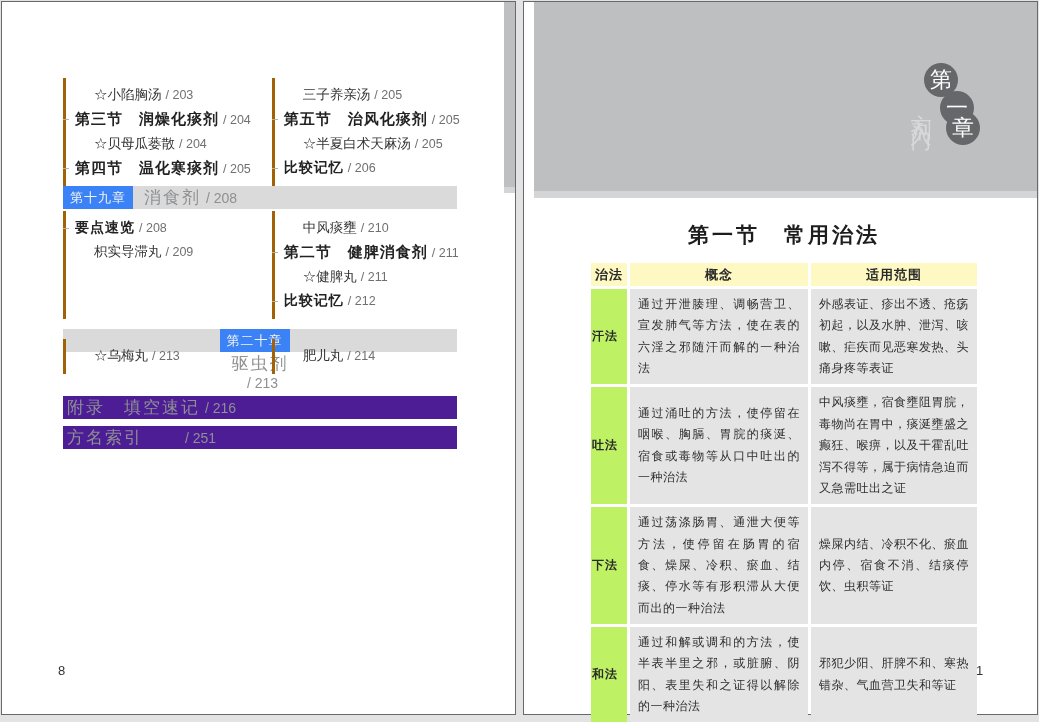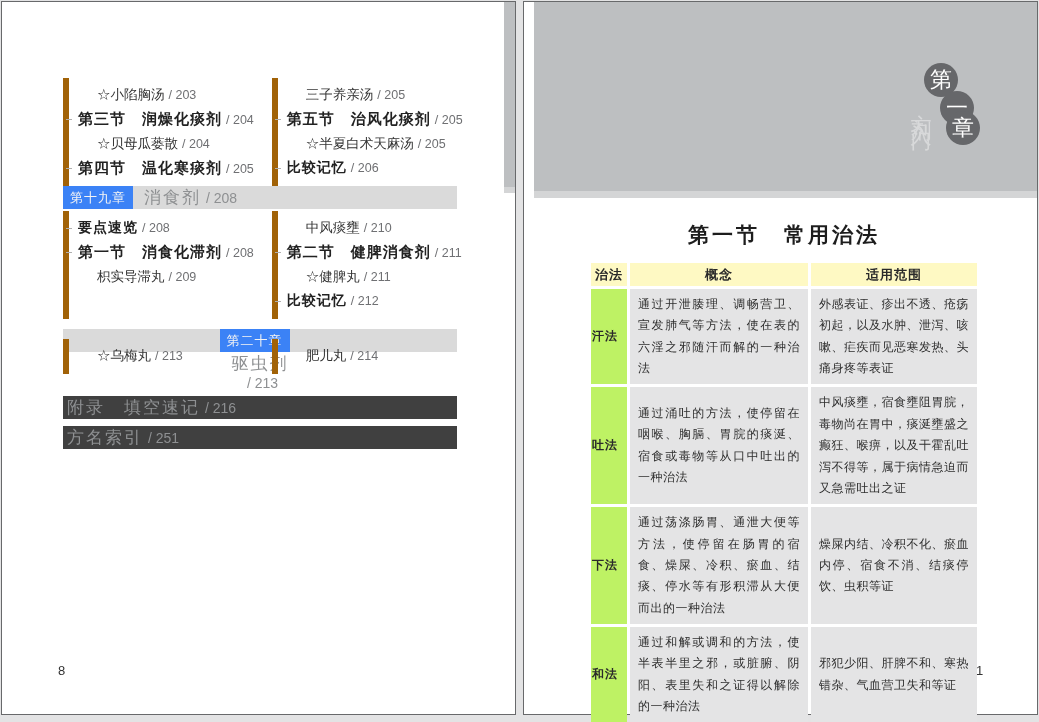--- a/index.html
+++ b/index.html
@@ -8,40 +8,40 @@
     background:#e3e3e4;
     font-family:"Liberation Serif","DejaVu Serif",serif;
   }
   .page{position:absolute;top:1px;height:714px;background:#ffffff;
         border:1px solid #68696b;box-sizing:border-box;}
   #left-page{left:1px;width:515px;}
   #right-page{left:523px;width:515px;}
 
   
   .toc-block{position:absolute;left:61px;width:394px;display:flex;}
-  .toc-col{box-sizing:border-box;border-left:6px solid #a16207;padding:5px 0 6px 0;}
+  .toc-col{box-sizing:border-box;border-left:3px solid #a16207;padding:5px 0 6px 0;}
   .col-l{width:53%;}
   .col-r{width:47%;}
   .entry{position:relative;font-size:14px;line-height:24px;color:#222;white-space:nowrap;}
   .entry.section{font-weight:bold;font-size:15px;padding-left:9px;letter-spacing:1px;}
   .entry.bold{font-weight:bold;font-size:14px;padding-left:9px;letter-spacing:1px;}
   .entry.formula{padding-left:28px;font-size:13.5px;color:#333;}
   .entry.section::before,.entry.bold::before{
     content:"";position:absolute;left:-3px;top:12px;width:6px;height:1px;background:#b0b0b0;}
   .pg{font-family:"Liberation Sans","DejaVu Sans",sans-serif;color:#6f7073;
       font-size:12.5px;font-weight:normal;margin-left:4px;letter-spacing:0;}
 
   .chapter-bar{position:absolute;left:61px;width:394px;height:23px;background:#dadada;
       display:flex;align-items:center;}
   .chapter-label{background:#3b82f6;color:#f4f4f4;font-size:13px;height:23px;
       line-height:23px;padding:0 7px;margin-right:11px;letter-spacing:1px;}
   .chapter-title{color:#8e9092;font-size:17px;letter-spacing:2px;}
   .bar-page{color:#8e9092;font-family:"Liberation Sans","DejaVu Sans",sans-serif;
       font-size:14px;margin-left:5px;}
-  .plain-bar{position:absolute;left:61px;width:394px;height:23px;background:#404040;
+  .plain-bar{position:absolute;left:61px;width:394px;height:23px;background:#4c1d95;
       display:flex;align-items:center;padding-left:4px;box-sizing:border-box;}
   .plain-bar .chapter-title{font-size:17px;}
 
   .pagenum{position:absolute;font-size:13px;color:#333;
       font-family:"Liberation Sans","DejaVu Sans",sans-serif;}
 
   
   .spine-strip{position:absolute;right:0;top:0;width:11px;height:185px;background:#bdbfc1;}
   .spine-band{position:absolute;right:0;top:185px;width:11px;height:6px;background:#d4d5d6;}
 
@@ -93,21 +93,20 @@
 
   <div class="chapter-bar" style="top:184px;">
     <span class="chapter-label">第十九章</span>
     <span class="chapter-title">消食剂</span>
     <span class="bar-page">/ 208</span>
   </div>
 
   <div class="toc-block" style="top:209px;">
     <div class="toc-col col-l">
       <div class="entry bold"><span>要点速览</span><span class="pg">/ 208</span></div>
-      <div class="entry section"><span>第一节　消食化滞剂</span><span class="pg">/ 208</span></div>
       <div class="entry formula"><span>枳实导滞丸</span><span class="pg">/ 209</span></div>
     </div>
     <div class="toc-col col-r">
       <div class="entry formula"><span>中风痰壅</span><span class="pg">/ 210</span></div>
       <div class="entry section"><span>第二节　健脾消食剂</span><span class="pg">/ 211</span></div>
       <div class="entry formula"><span>☆健脾丸</span><span class="pg">/ 211</span></div>
       <div class="entry bold"><span>比较记忆</span><span class="pg">/ 212</span></div>
     </div>
   </div>
 
@@ -123,21 +122,21 @@
     </div>
     <div class="toc-col col-r">
       <div class="entry formula"><span>肥儿丸</span><span class="pg">/ 214</span></div>
     </div>
   </div>
 
   <div class="plain-bar" style="top:394px;">
     <span class="chapter-title">附录　填空速记</span>
     <span class="bar-page">/ 216</span>
   </div>
-  <div class="plain-bar" style="top:424px;">
+  <div class="plain-bar" style="top:424px;gap:37px;">
     <span class="chapter-title">方名索引</span>
     <span class="bar-page">/ 251</span>
   </div>
 
   <div class="pagenum" style="left:56px;top:661px;">8</div>
 </div>
 
 <div id="right-page" class="page">
 
   <div class="banner"></div>

